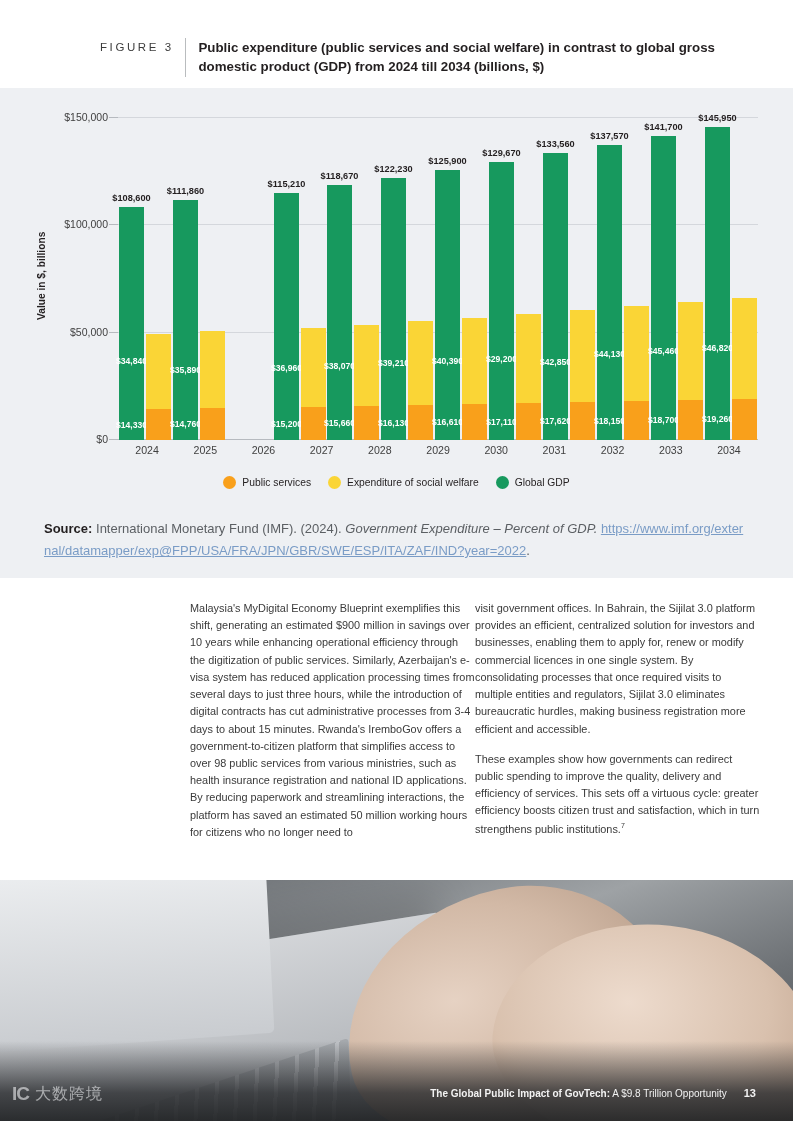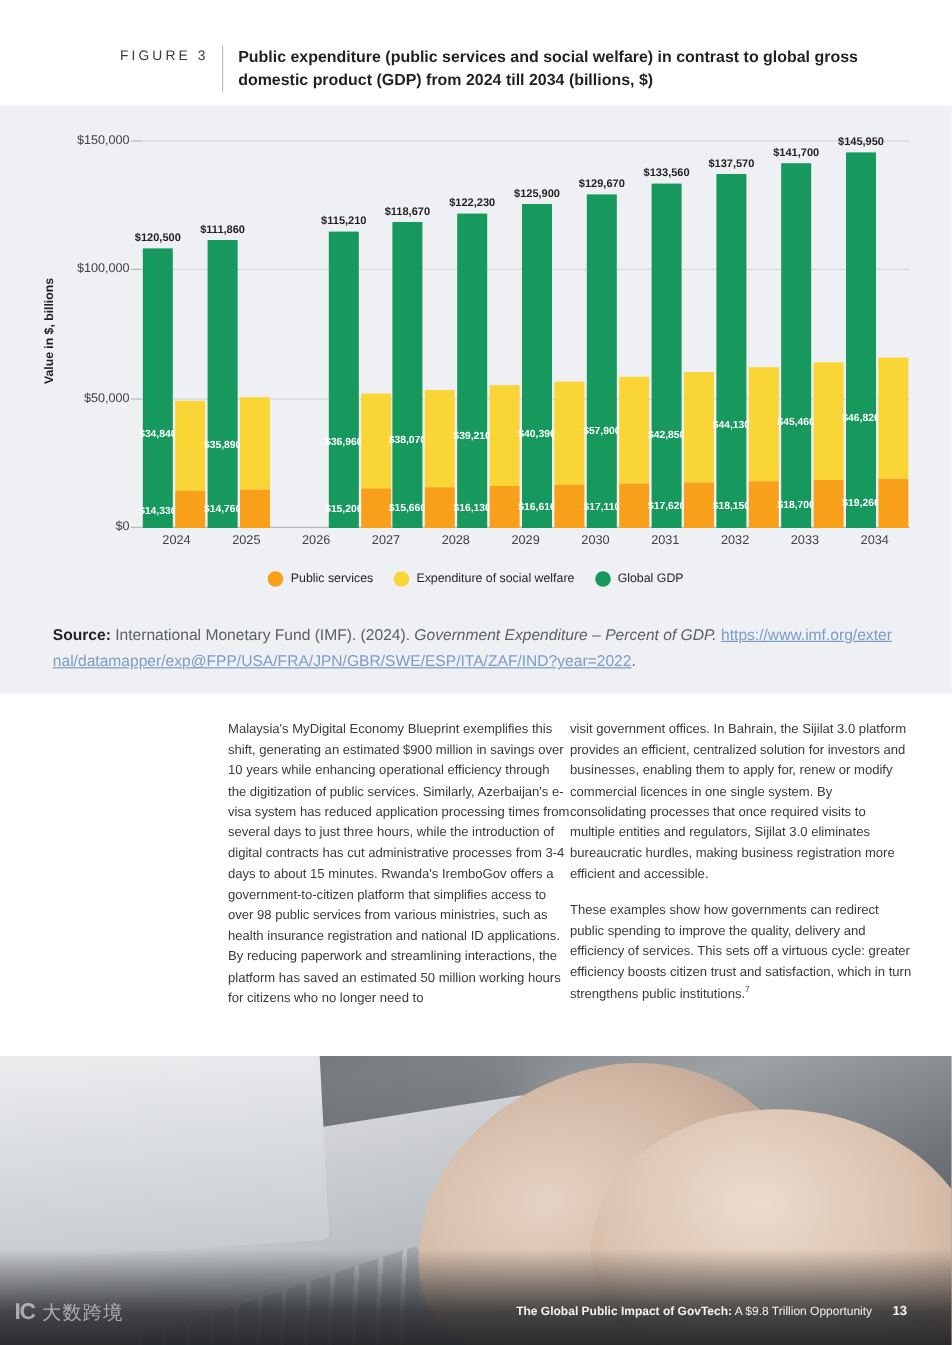--- a/index.html
+++ b/index.html
@@ -181,21 +181,21 @@
           <span class="tickmark"></span>
         </div>
         <div class="gridline" style="bottom: 322px;">
           <span class="ytick" style="top: 0px;">$150,000</span>
           <span class="tickmark"></span>
         </div>
       </div>
     <div class="groups" id="bar-groups">
         <div class="group">
           <div class="bar bar-gdp" style="height: 233.128px;">
-            <span class="lbl-top">$120,500</span>
+            <span class="lbl-top">$108,600</span>
             <span class="lbl-in" style="bottom: 79px;">$34,840</span>
             <span class="lbl-in" style="bottom: 15.3809px;">$14,330</span>
           </div>
           <div class="bar bar-stack" style="height: 105.552px;">
             <div class="seg-welfare" style="height: 74.7899px;"></div>
             <div class="seg-public" style="height: 30.7617px;"></div>
           </div>
         </div>
         <div class="group">
           <div class="bar bar-gdp" style="height: 240.126px;">
@@ -248,21 +248,21 @@
             <span class="lbl-in" style="bottom: 17.8281px;">$16,610</span>
           </div>
           <div class="bar bar-stack" style="height: 122.36px;">
             <div class="seg-welfare" style="height: 86.7039px;"></div>
             <div class="seg-public" style="height: 35.6561px;"></div>
           </div>
         </div>
         <div class="group">
           <div class="bar bar-gdp" style="height: 278.358px;">
             <span class="lbl-top">$129,670</span>
-            <span class="lbl-in" style="bottom: 81.3801px;">$57,900</span>
+            <span class="lbl-in" style="bottom: 81.3801px;">$29,200</span>
             <span class="lbl-in" style="bottom: 18.3647px;">$17,110</span>
           </div>
           <div class="bar bar-stack" style="height: 126.031px;">
             <div class="seg-welfare" style="height: 89.3013px;"></div>
             <div class="seg-public" style="height: 36.7295px;"></div>
           </div>
         </div>
         <div class="group">
           <div class="bar bar-gdp" style="height: 286.709px;">
             <span class="lbl-top">$133,560</span>

